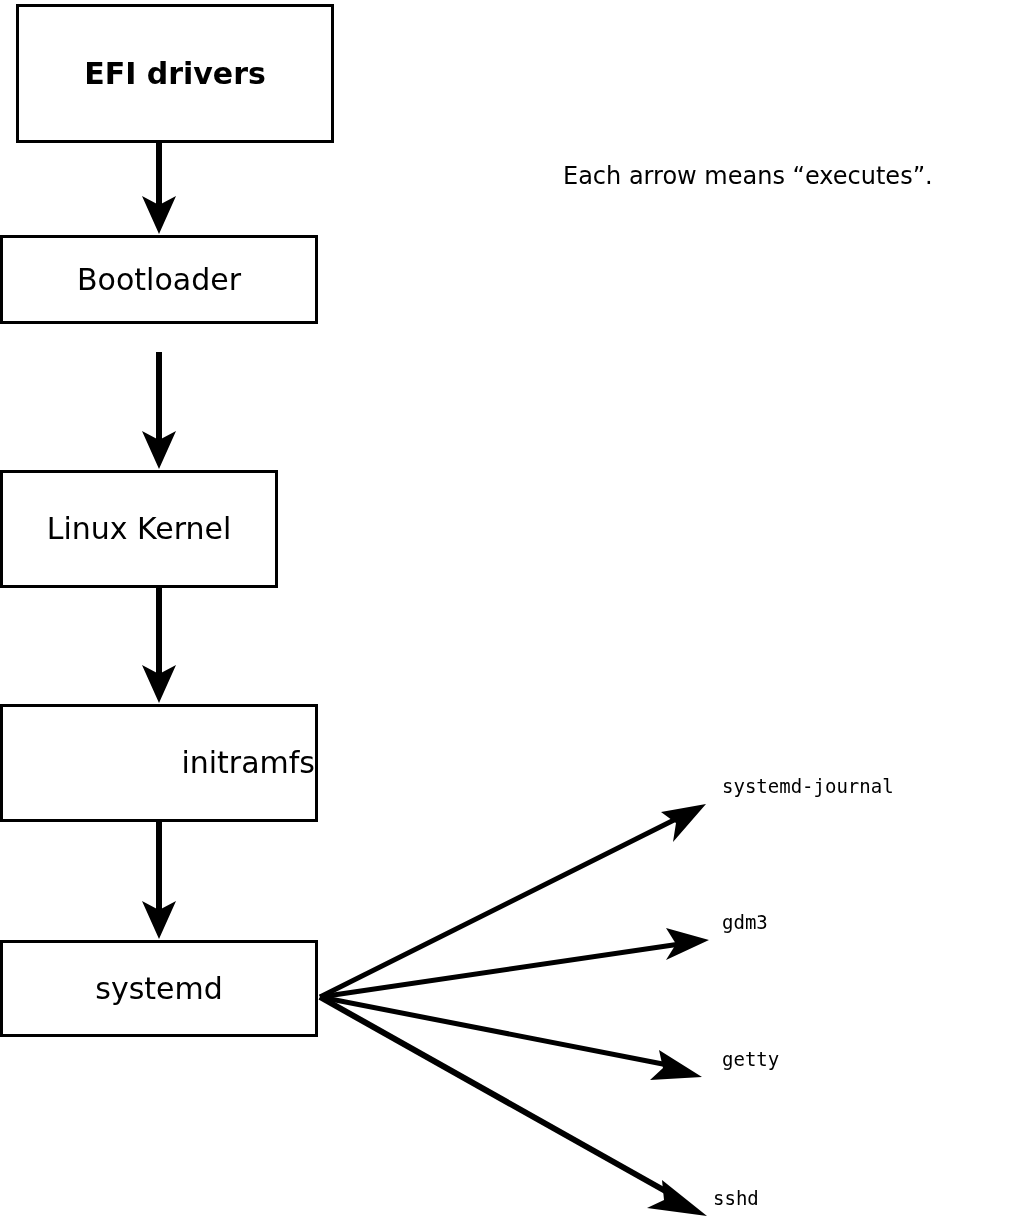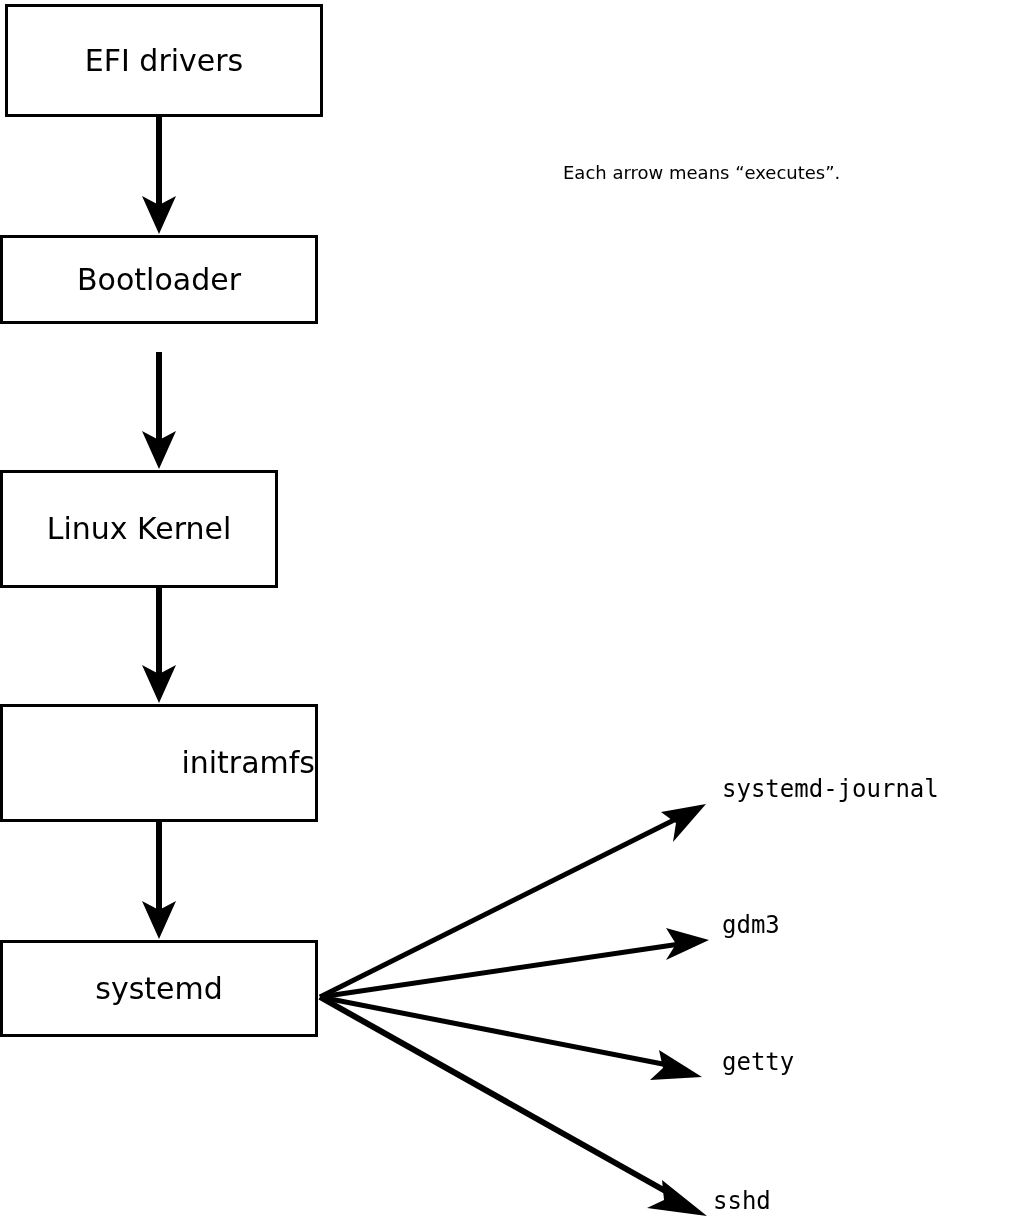--- a/index.html
+++ b/index.html
@@ -38,30 +38,30 @@
     font-size: 30px;
     line-height: 1;
     color: #000000;
     white-space: nowrap;
     letter-spacing: 0px;
   }
   
   .child-label {
     position: absolute;
     font-family: "DejaVu Sans Mono", monospace;
-    font-size: 24px;
+    font-size: 19px;
     line-height: 1;
     color: #000000;
     white-space: nowrap;
   }
   
   .caption {
     position: absolute;
     font-family: "DejaVu Sans", sans-serif;
-    font-size: 18px;
+    font-size: 24px;
     line-height: 1;
     color: #000000;
     white-space: nowrap;
   }
   
   #arrow-layer {
     position: absolute;
     left: 0;
     top: 0;
     width: 1023px;
@@ -118,21 +118,21 @@
       <line class="arrow-line" x1="320" y1="997" x2="673" y2="1066" stroke-width="5"></line>
       <path class="arrow-head" d="M702 1077 L659 1050 L663 1068 L650 1080 Z"></path>
     </g>
 
     <g>
       <line class="arrow-line" x1="320" y1="997" x2="676" y2="1197" stroke-width="6"></line>
       <path class="arrow-head" d="M707 1216 L662 1180 L664 1200 L647 1208 Z"></path>
     </g>
   </svg>
 
-  <div class="stage-box" style="left:5px; top:4px; width:318px; height:113px;">
+  <div class="stage-box" style="left:16px; top:4px; width:318px; height:139px;font-weight:bold;">
     <span class="stage-label">EFI drivers</span>
   </div>
 
   <div class="stage-box" style="left:0px; top:235px; width:318px; height:89px;">
     <span class="stage-label">Bootloader</span>
   </div>
 
   <div class="stage-box" style="left:0px; top:470px; width:278px; height:118px;">
     <span class="stage-label">Linux Kernel</span>
   </div>

